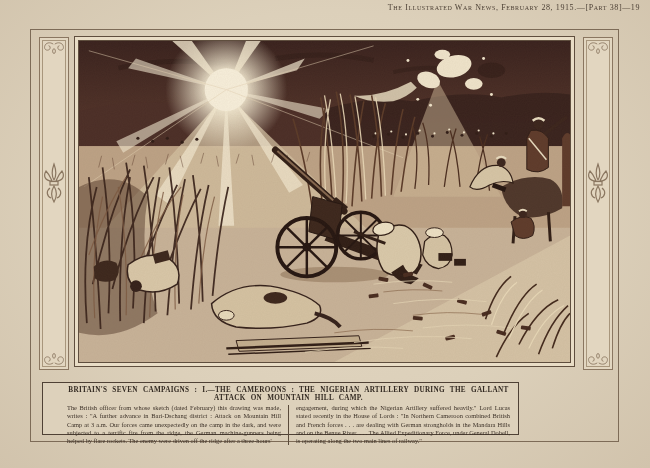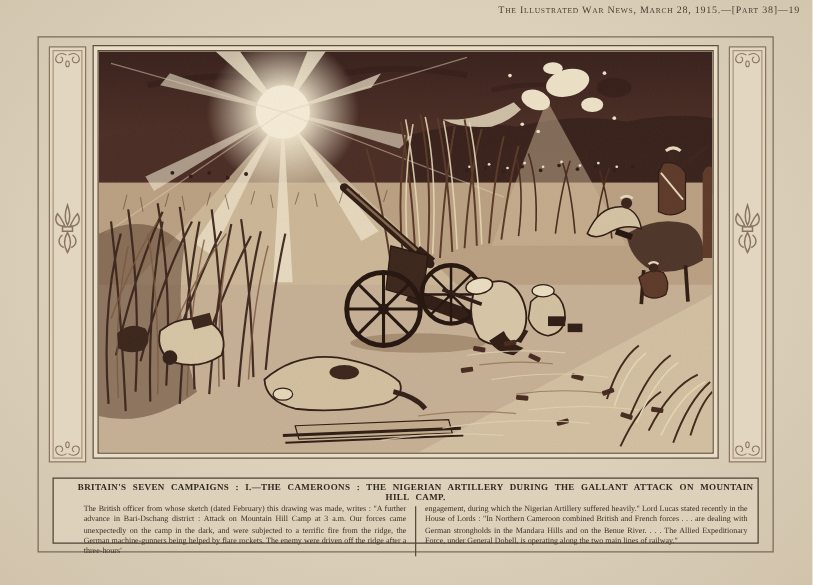--- a/index.html
+++ b/index.html
@@ -33,21 +33,21 @@
   .fleur{position:absolute;left:50%;top:44%;transform:translate(-50%,-50%);}
   .illo-frame{
     position:absolute;left:74px;top:36px;width:501px;height:331px;
     border:1px solid #5f4e3e;background:#e9ddc6;padding:3px;box-sizing:border-box;
   }
   .illo-inner{
     width:100%;height:100%;border:1px solid #5f4e3e;box-sizing:border-box;overflow:hidden;
   }
   .illo-inner svg{display:block;width:100%;height:100%;}
   .caption-box{
-    position:absolute;left:42px;top:382px;width:565px;height:53px;
+    position:absolute;left:42px;top:382px;width:477px;height:53px;
     border:1px solid #4f4135;box-sizing:border-box;background:#ddd1bb;padding-left:16px;
   }
   .caption-title{
     margin-top:3px;text-align:center;font-weight:bold;
     font-size:7.2px;letter-spacing:.3px;word-spacing:3px;color:#332a22;
   }
   .caption-cols{
     display:flex;margin-top:2px;padding:0 8px;align-items:stretch;
   }
   .caption-col{
@@ -55,21 +55,21 @@
   }
   .caption-col.left{padding-right:7px;}
   .caption-col.right{padding-left:7px;}
   .col-divider{width:1px;background:#5a4a3a;margin:1px 0;}
 </style>
 </head>
 <body>
 
 <div class="page">
 
-  <div class="header">The Illustrated War News, March 28, 1915.—[Part 38]—19</div>
+  <div class="header">The Illustrated War News, February 28, 1915.—[Part 38]—19</div>
 
   <div class="outer-frame"></div>
 
   <div class="side-panel panel-left">
     <div class="inner"></div>
     <svg class="orn top" width="22" height="14" viewBox="0 0 28 18">
       <g fill="none" stroke="#8a7660" stroke-width="1.1">
         <path d="M13 4 C9 1 3 2 2 7 C1 11 5 13 8 11 C10 9 9 6 7 6"></path>
         <path d="M15 4 C19 1 25 2 26 7 C27 11 23 13 20 11 C18 9 19 6 21 6"></path>
         <ellipse cx="14" cy="13" rx="1.8" ry="3"></ellipse>

